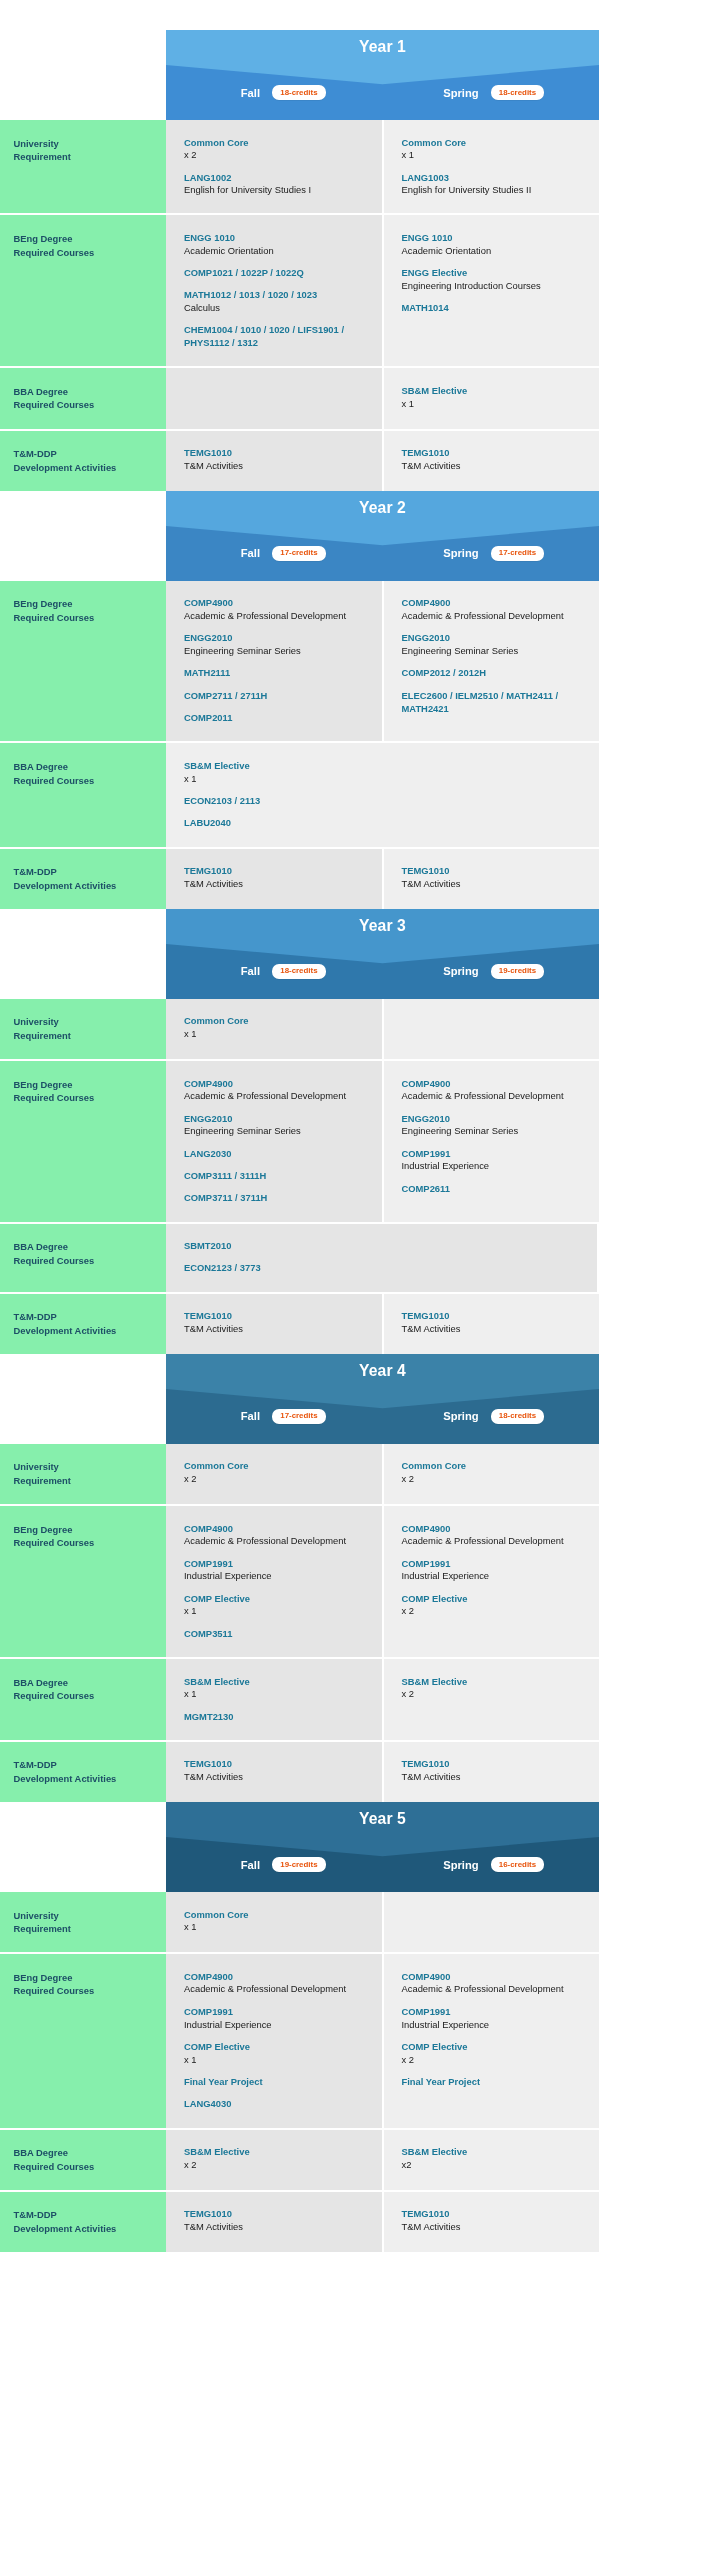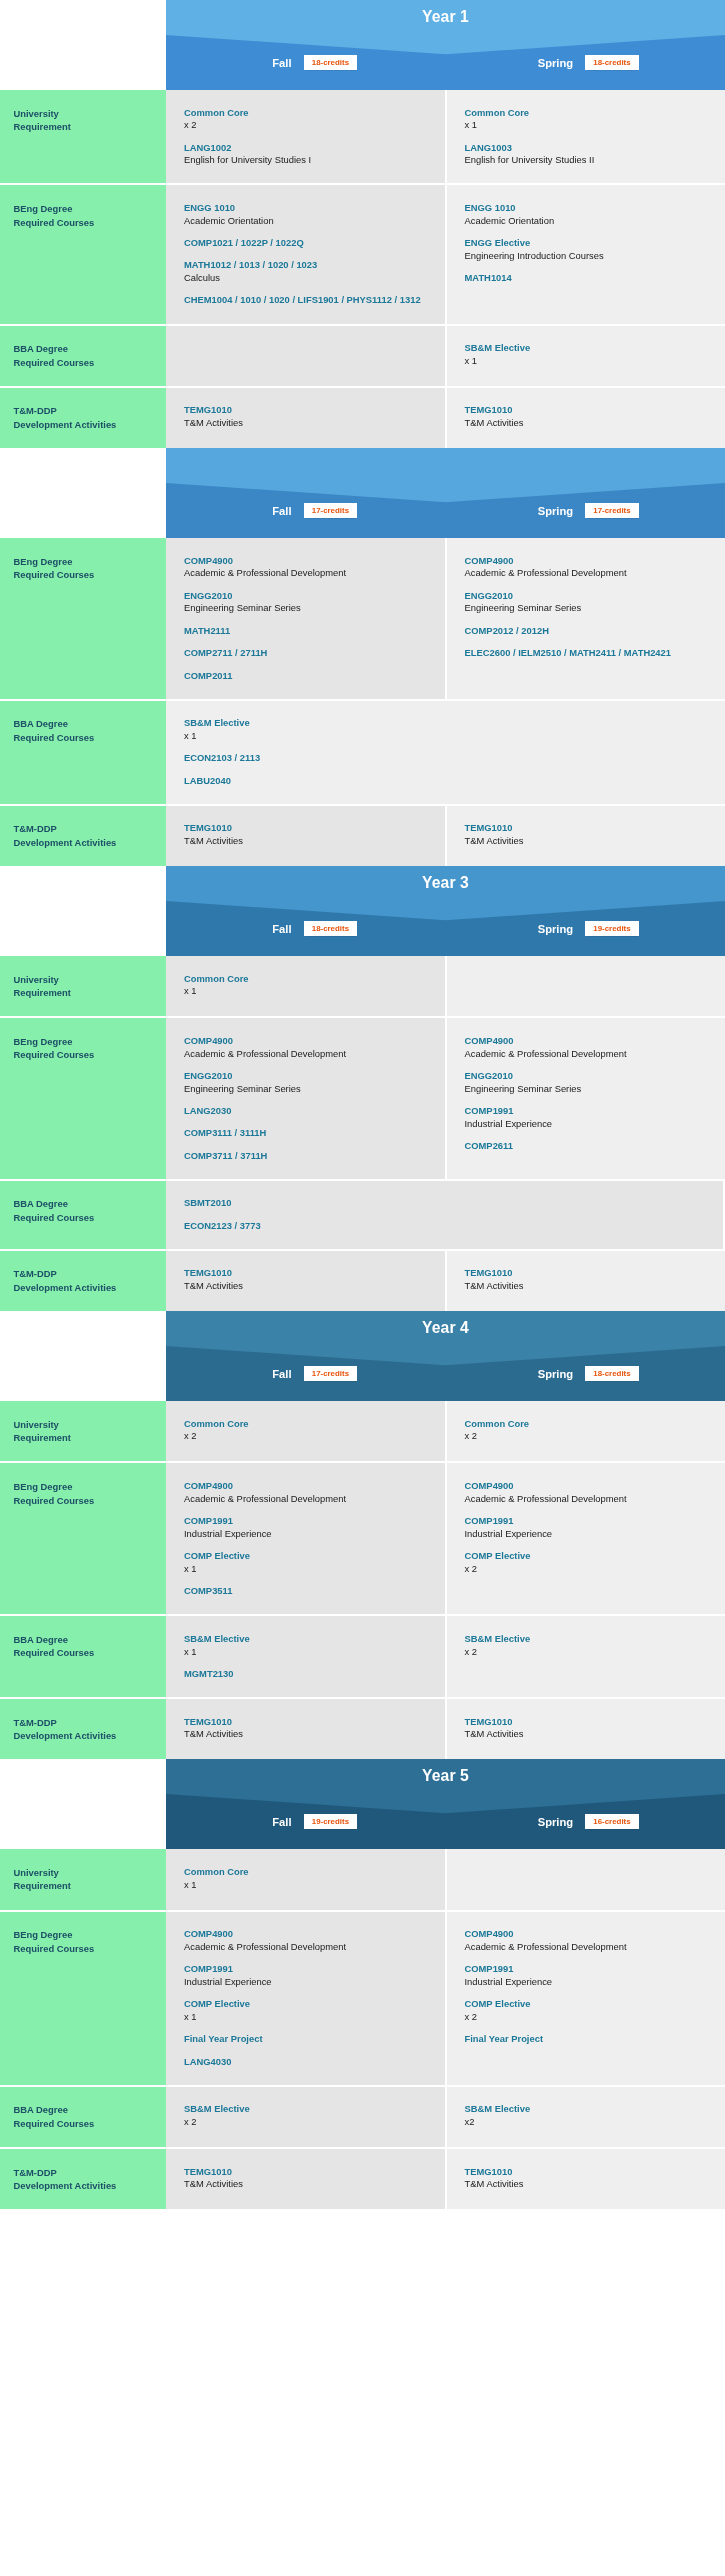--- a/index.html
+++ b/index.html
@@ -2,21 +2,21 @@
 <html style="font-size:12px"><head>
 <meta charset="utf-8">
 <style>
   * { box-sizing: border-box; margin:0; padding:0; }
   html,body { background:#fff; }
   body {
     width:726px;
     font-family:"Liberation Sans", sans-serif;
     -webkit-font-smoothing:antialiased;
   }
-  .sheet { width:725px; position:relative; }
+  .sheet { width:599px; position:relative;margin-top:30px; }
 
   
   .year-banner { display:flex; width:100%; }
   .year-banner .gutter { width:166px; flex:0 0 166px; background:#ffffff; }
   .year-banner .banner-body { flex:1 1 auto; position:relative; height:90px; overflow:hidden; }
 
   .banner-top { position:absolute; inset:0; }
   .banner-bottom { position:absolute; left:0; right:0; bottom:0; height:55px; }
   .banner-bottom svg { display:block; width:100%; height:100%; }
 
@@ -27,21 +27,21 @@
     z-index:3;
   }
   .term-row {
     position:absolute; left:12px; right:0; bottom:0; height:55px;
     display:flex; z-index:3;
   }
   .term-half { width:50%; display:flex; align-items:center; justify-content:center; gap:12px; }
   .term-name { color:#ffffff; font-size:11.2px; font-weight:bold; }
   .credit-badge {
     background:#ffffff; color:#E8540C; font-size:7.9px; font-weight:bold;
-    border-radius:0; padding:3.7px 8.2px; line-height:1; white-space:nowrap;
+    border-radius:7px; padding:3.7px 8.2px; line-height:1; white-space:nowrap;
     box-shadow:0 0.7px 0.7px rgba(0,0,0,.08);
   }
 
   
   .row { display:flex; width:100%; border-bottom:2.2px solid #ffffff; }
   .row:last-child { border-bottom:none; }
   .cell-label {
     width:166px; flex:0 0 166px; background:#86efac;
     padding:16.5px 0 16.5px 13.5px;
     color:#1D4F66; font-size:9.4px; font-weight:bold; line-height:1.45;
@@ -173,20 +173,21 @@
     <section>
       <div class="year-banner">
         <div class="gutter"></div>
         <div class="banner-body">
           <div class="banner-top" style="background:#55A7DE"></div>
           <div class="banner-bottom">
             <svg viewBox="0 0 748 74" preserveAspectRatio="none" aria-hidden="true">
               <polygon points="0,0 374,26 748,0 748,74 0,74" fill="#3B86C4"></polygon>
             </svg>
           </div>
+          <div class="year-title">Year 2</div>
           <div class="term-row">
             <div class="term-half">
               <span class="term-name">Fall</span>
               <span class="credit-badge">17-credits</span>
             </div>
             <div class="term-half">
               <span class="term-name">Spring</span>
               <span class="credit-badge">17-credits</span>
             </div>
           </div>

